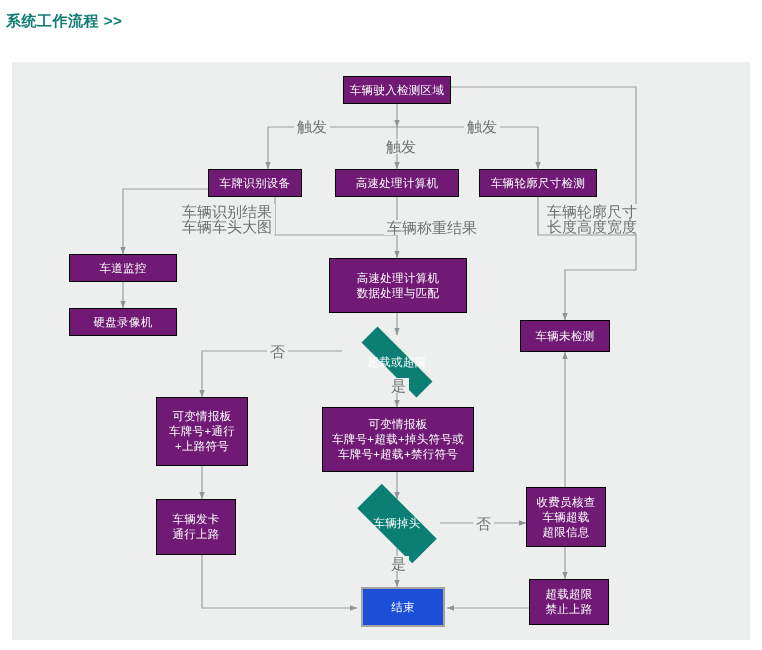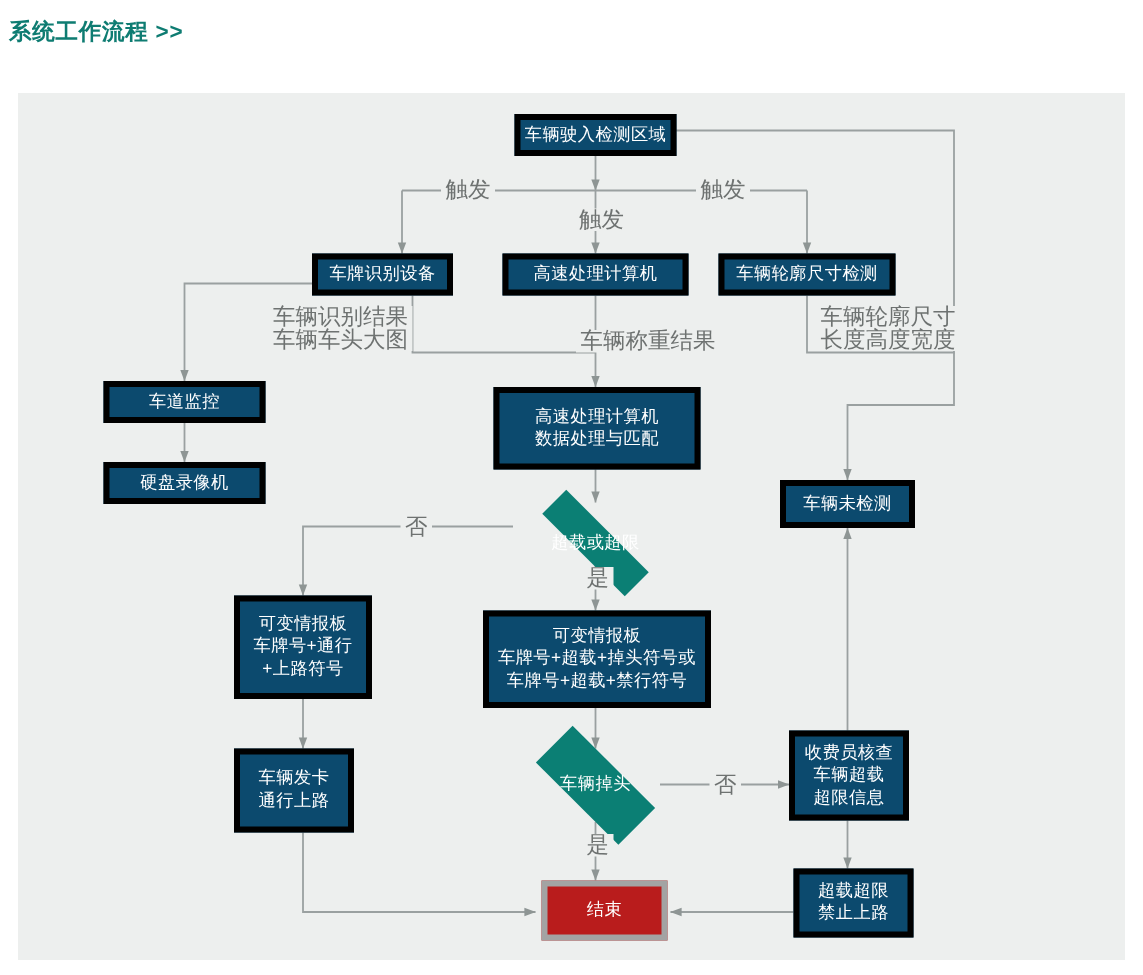--- a/index.html
+++ b/index.html
@@ -41,26 +41,26 @@
     position: absolute;
     display: flex;
     align-items: center;
     justify-content: center;
     text-align: center;
     color: #ffffff;
     font-size: 11.5px;
     line-height: 15px;
     letter-spacing: 0.3px;
     white-space: pre-line;
-    background: #0c4a6e;
-    border: 4px solid #000000;
+    background: #701a75;
+    border: 1px solid #000000;
   }
   .node.terminal {
-    background: #b91c1c;
-    border: 4px solid #a3a3a3;
+    background: #1d4ed8;
+    border: 2px solid #a3a3a3;
   }
   .node.decision {
     background: transparent;
     border: none;
   }
   .diamond-shape {
     position: absolute;
     left: 0; top: 0;
     width: 100%; height: 100%;
     background: #0B7F74;

